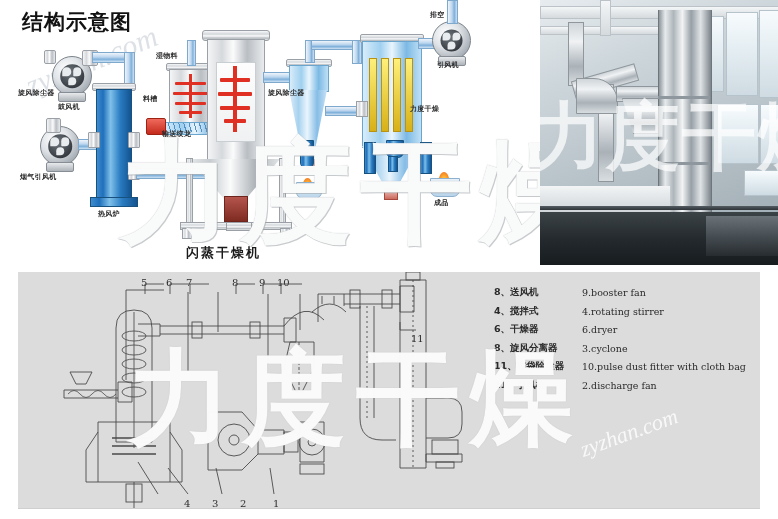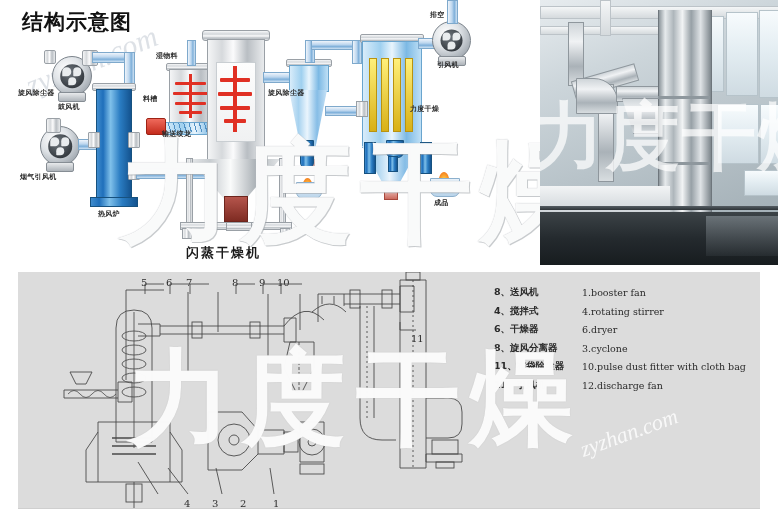--- a/index.html
+++ b/index.html
@@ -428,41 +428,41 @@
         <path d="M86,126 L108,126 q14,0 14,14 L122,152 q0,14 -14,14 L86,166"></path>
         <rect x="92" y="168" width="26" height="14"></rect>
         <path d="M86,182 L122,182 L122,190 L86,190 Z"></path>
         <rect x="96" y="190" width="18" height="6"></rect>
       </g>
     </svg>
 
     <div id="legend">
         <div class="leg-row">
           <span class="leg-cn">8、送风机</span>
-          <span class="leg-en">1.booster fan</span>
+          <span class="leg-en">9.booster fan</span>
         </div>
         <div class="leg-row">
           <span class="leg-cn">4、搅拌式</span>
           <span class="leg-en">4.rotating stirrer</span>
         </div>
         <div class="leg-row">
           <span class="leg-cn">6、干燥器</span>
           <span class="leg-en">6.dryer</span>
         </div>
         <div class="leg-row">
           <span class="leg-cn">8、旋风分离器</span>
           <span class="leg-en">3.cyclone</span>
         </div>
         <div class="leg-row">
           <span class="leg-cn">11、布袋除尘器</span>
           <span class="leg-en">10.pulse dust fitter with cloth bag</span>
         </div>
         <div class="leg-row">
           <span class="leg-cn">11、引风机</span>
-          <span class="leg-en">12.discharge fan</span>
+          <span class="leg-en">2.discharge fan</span>
         </div>
       </div>
 
     <div id="watermark-bottom">力度干燥</div>
     <div id="watermark-bottom2">zyzhan.com</div>
   </div>
 
 </div>
 
 </body></html>

